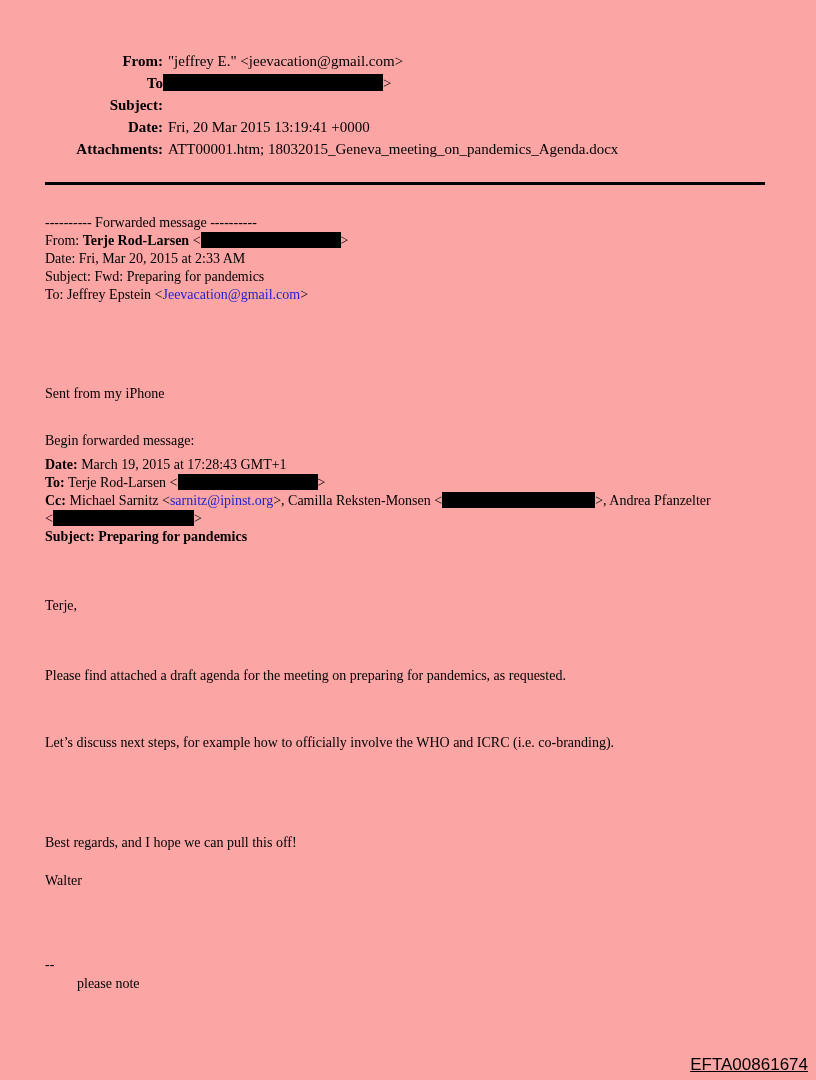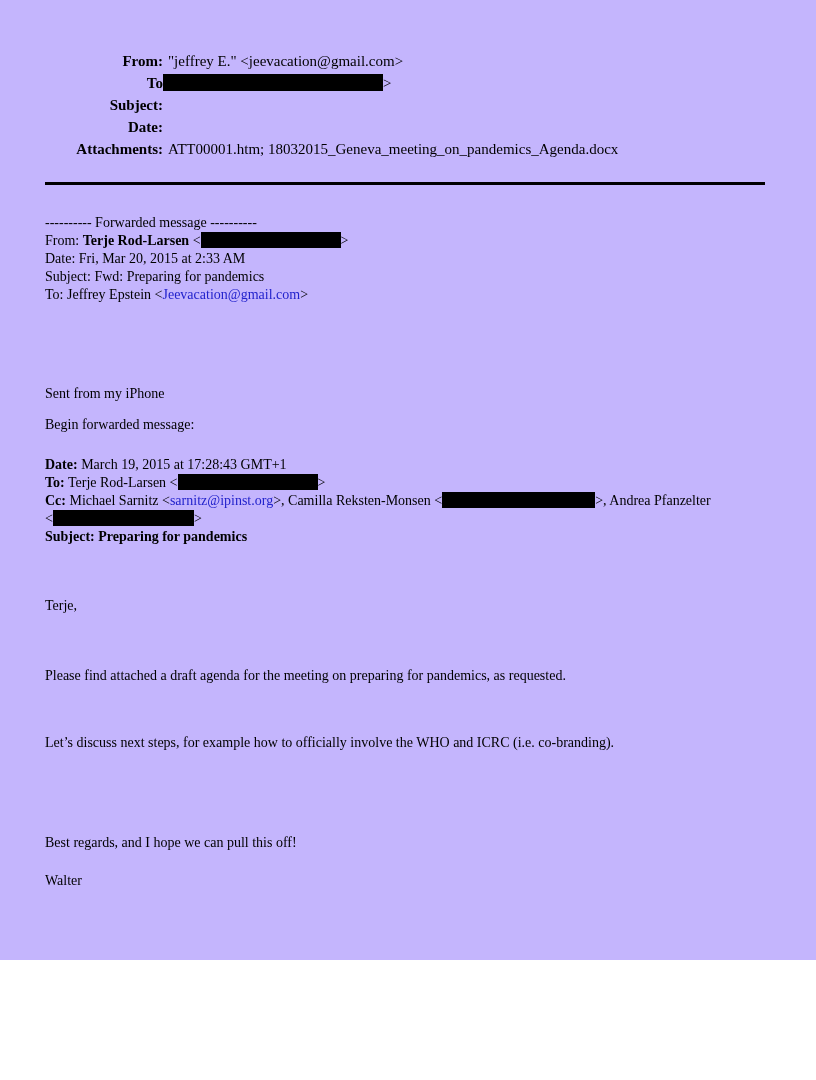--- a/index.html
+++ b/index.html
@@ -1,17 +1,17 @@
 <!DOCTYPE html>
 <html><head>
 <meta charset="utf-8">
 <style>
   html,body { margin:0; padding:0; background:#ffffff; }
   .page {
-    position:relative; width:816px; height:960px; background:#c4b5fd;
+    position:relative; width:816px; height:1080px; background:#fca5a5;
     font-family:"Liberation Serif", serif; color:#000; overflow:hidden;
   }
   
   .hdr { position:absolute; top:50px; left:45px; width:722px; font-size:15px; line-height:22px; }
   .hdr-row { display:flex; align-items:baseline; }
   .hdr-label { flex:none; width:118px; text-align:right; font-weight:bold; white-space:pre; }
   .hdr-value { margin-left:5px; white-space:nowrap; }
   .hdr-value-to { margin-left:0; }
   
   .redaction { display:inline-block; background:#000000; }
@@ -19,21 +19,21 @@
   .r-a { width:140px; height:16px; vertical-align:-3px; }
   .r-b { width:140px; height:16px; vertical-align:-3px; }
   .r-c { width:153px; height:16px; vertical-align:-3px; }
   .r-d { width:141px; height:16px; vertical-align:-3px; }
   
   .rule { position:absolute; top:182px; left:45px; width:720px; height:3px; background:#000; }
   
   .block { position:absolute; left:45px; font-size:14px; line-height:18px; white-space:nowrap; }
   .fwd1 { top:214px; }
   .sent { top:385px; }
-  .begin { top:416px; }
+  .begin { top:432px; }
   .fwd2 { top:456px; }
   .greeting { top:597px;text-align:right; }
   .para1 { top:667px; }
   .para2 { top:734px; }
   .para3 { top:834px; }
   .signoff { top:872px; }
   .sig-dashes { top:956px; }
   .sig-note { top:975px; left:77px; }
   .bold { font-weight:bold; }
   a.link { color:#2222cc; cursor:pointer; }
@@ -55,20 +55,21 @@
     </div>
     <div class="hdr-row">
       <div class="hdr-label">To</div>
       <div class="hdr-value hdr-value-to"><span class="redaction r-hdr"></span><span>&gt;</span></div>
     </div>
     <div class="hdr-row">
       <div class="hdr-label">Subject:</div>
     </div>
     <div class="hdr-row">
       <div class="hdr-label">Date:</div>
+      <div class="hdr-value">Fri, 20 Mar 2015 13:19:41 +0000</div>
     </div>
     <div class="hdr-row">
       <div class="hdr-label">Attachments:</div>
       <div class="hdr-value">ATT00001.htm; 18032015_Geneva_meeting_on_pandemics_Agenda.docx</div>
     </div>
   </div>
 
   <div class="rule"></div>
 
   <div class="block fwd1">

